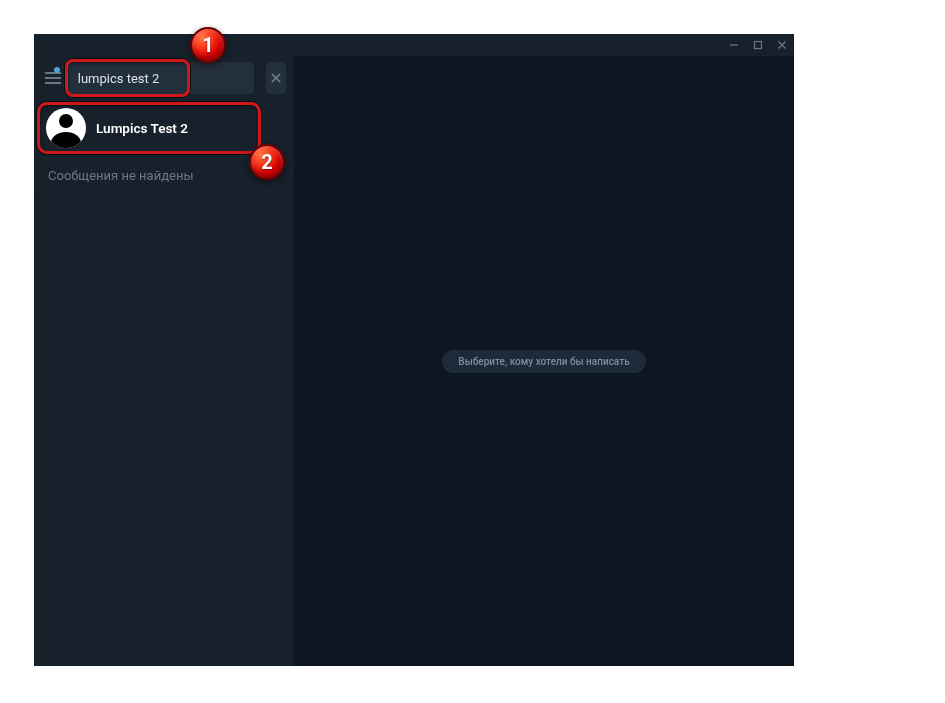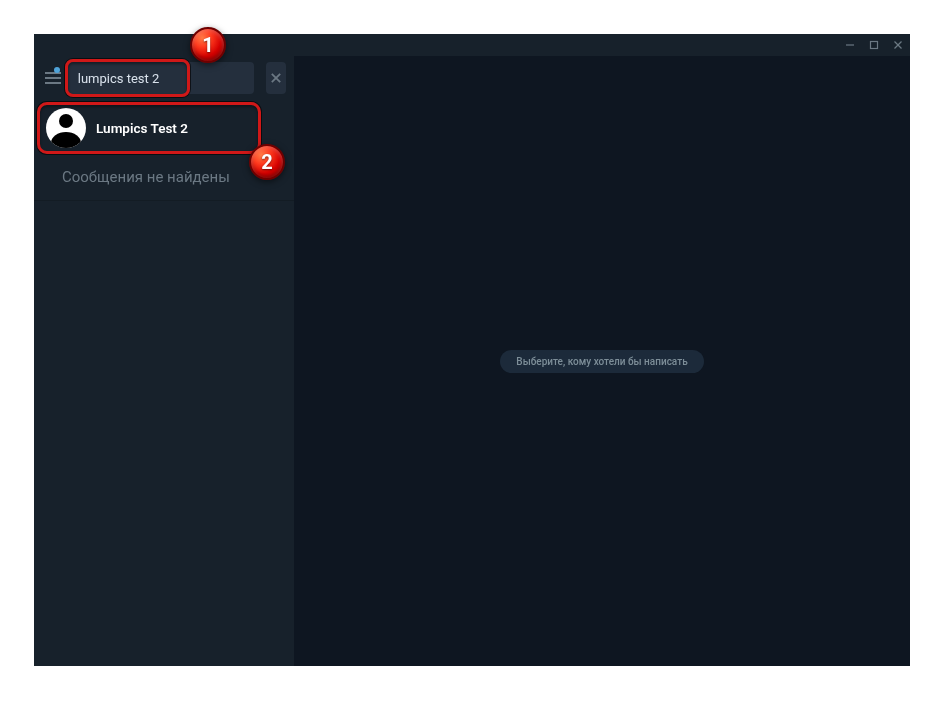--- a/index.html
+++ b/index.html
@@ -1,21 +1,21 @@
 <!DOCTYPE html>
 <html><head>
 <meta charset="utf-8">
 <style>
   * { margin: 0; padding: 0; box-sizing: border-box; font-family: -apple-system, BlinkMacSystemFont, "Segoe UI", Roboto, sans-serif; }
   body { background: #ffffff; width: 945px; height: 703px; overflow: hidden; }
   .app-window {
     position: absolute;
     left: 34px;
     top: 34px;
-    width: 876px;
+    width: 760px;
     height: 632px;
     background: #0e1621;
     display: flex;
     flex-direction: column;
   }
   .title-bar {
     height: 22px;
     background: #17212b;
     display: flex;
     justify-content: flex-end;
@@ -171,23 +171,23 @@
     height:22px;
     background:#000;
     border-radius:50% 50% 0 0;
   }
   .result-name {
     color: #ffffff;
     font-size: 13.5px;
     font-weight: 600;
   }
   .no-msgs {
-    padding: 12px 28px 14px;
+    padding: 12px 14px 14px;
     color: #6b7883;
-    font-size: 15px;
+    font-size: 13px;
     background: #17212b;
     border-bottom: 1px solid rgba(0,0,0,0.15);
   }
   .main {
     flex: 1;
     background: #0e1621;
     display: flex;
     align-items: center;
     justify-content: center;
   }

